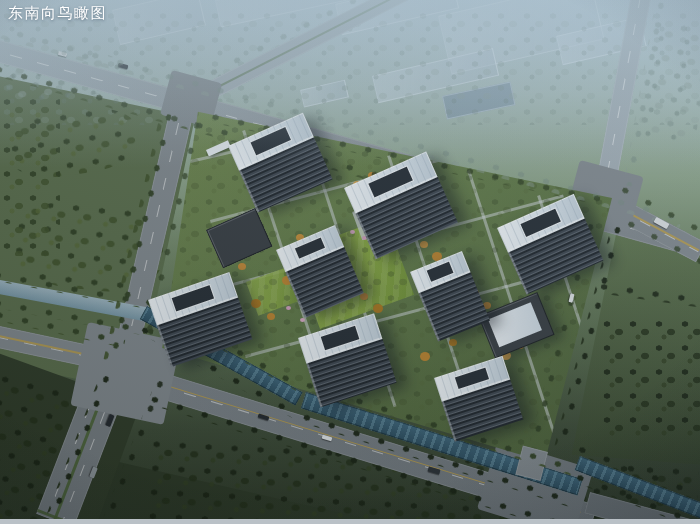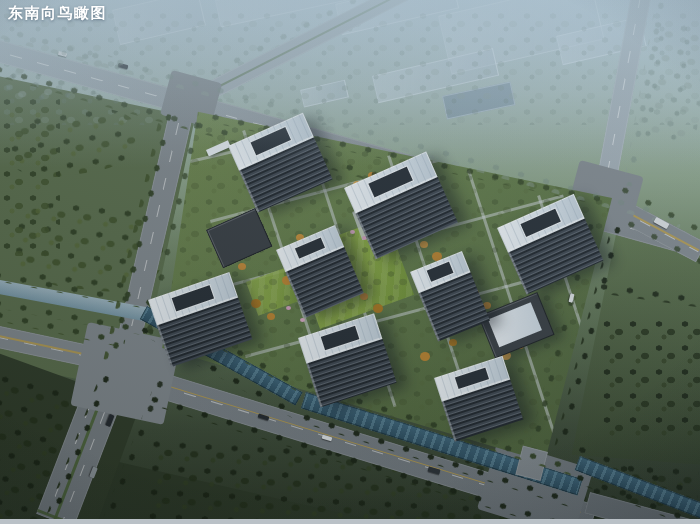--- a/index.html
+++ b/index.html
@@ -58,21 +58,21 @@
       background-image:repeating-linear-gradient(115deg,rgba(255,255,255,.08) 0 6px,transparent 6px 13px),
       linear-gradient(120deg,#8fae4a,var(--lawn-green) 60%,#6d8d36);}
   
   .haze-top{position:absolute;inset:0;z-index:38;pointer-events:none;
       background:linear-gradient(180deg,rgba(174,195,208,.72) 0%,rgba(174,195,208,.3) 15%,rgba(174,195,208,0) 32%);}
   .tint{position:absolute;inset:0;z-index:39;pointer-events:none;
       background:linear-gradient(200deg,rgba(150,180,200,.12),rgba(18,26,22,.2) 88%);}
   .vig{position:absolute;inset:0;z-index:40;pointer-events:none;
       background:radial-gradient(115% 100% at 45% 42%,rgba(0,0,0,0) 52%,rgba(6,12,18,.42) 100%);}
   #view-label{position:absolute;left:8px;top:4px;z-index:50;color:var(--label-color);
-      font-size:15px;font-weight:bold;letter-spacing:1.5px;text-shadow:0 1px 3px rgba(40,60,80,.55);text-align:center;}
+      font-size:15px;font-weight:normal;letter-spacing:1.5px;text-shadow:0 1px 3px rgba(40,60,80,.55);text-align:center;}
   .strip{position:absolute;left:0;top:519px;width:700px;height:5px;z-index:45;background:var(--bottom-strip);}
 </style>
 </head>
 <body>
 
 <div id="stage">
 
   <div class="r wh" style="left:112px;top:10px;width:86px;height:34px;transform:rotate(-13deg)"></div>
   <div class="r wh" style="left:215px;top:0px;width:150px;height:26px;transform:rotate(-12deg)"></div>
   <div class="r wh" style="left:335px;top:4px;width:118px;height:30px;transform:rotate(-13deg)"></div>

